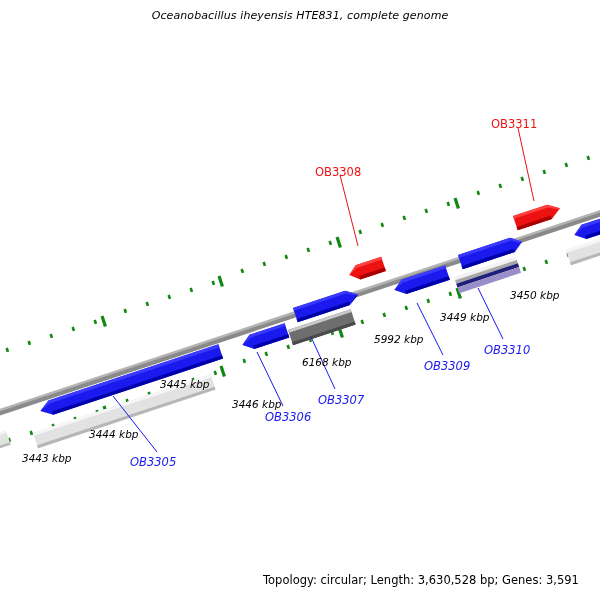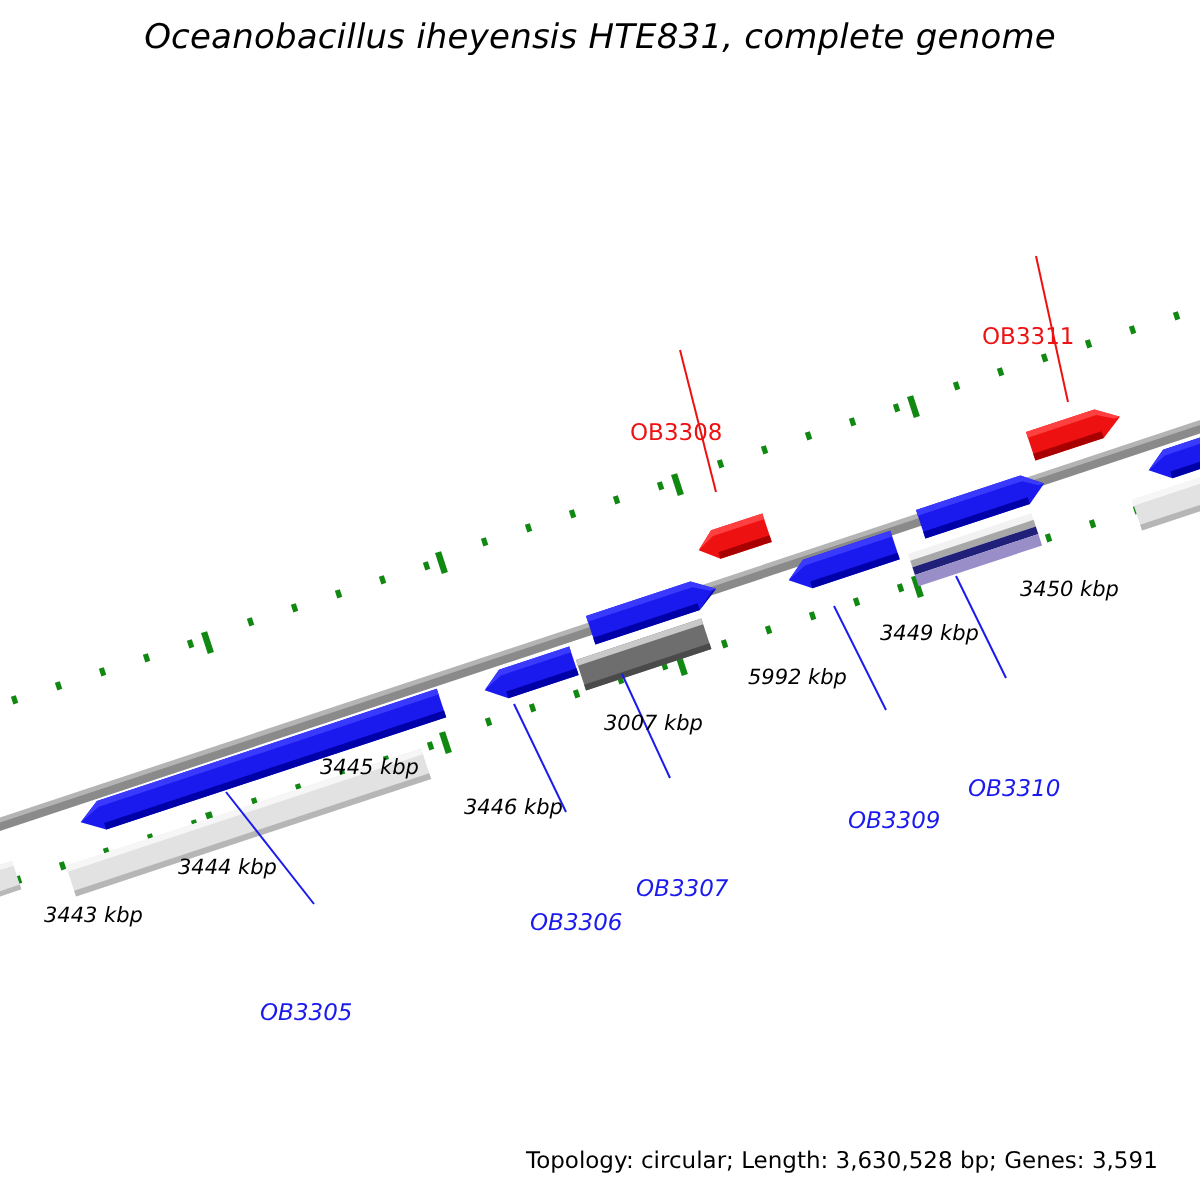--- a/index.html
+++ b/index.html
@@ -6,34 +6,34 @@
   body{
     width:600px;height:600px;background:#ffffff;
     font-family:"DejaVu Sans","Liberation Sans",sans-serif;
     overflow:hidden;position:relative;
   }
   #stage{position:absolute;inset:0;width:600px;height:600px;}
   #svg{position:absolute;left:0;top:0;width:600px;height:600px;}
 
   .title{
     position:absolute;left:0;top:9px;width:600px;text-align:center;
-    font-style:italic;font-size:17px;color:#000;letter-spacing:.1px;
+    font-style:italic;font-size:11px;color:#000;letter-spacing:.1px;
   }
   .footer-left{
     position:absolute;left:18px;top:573px;font-size:11.5px;color:#000;
   }
   .footer-right{
     position:absolute;left:263px;top:573px;font-size:11.5px;color:#000;
     white-space:nowrap;
   }
   .tick-label{
     position:absolute;font-size:10.5px;color:#000;white-space:nowrap;font-style:italic;
   }
   .gene-label{
-    position:absolute;font-size:11.5px;white-space:nowrap;margin-top:44px;
+    position:absolute;font-size:11.5px;white-space:nowrap;
   }
   .gene-label.fwd{color:#1a1aee;font-style:italic;}
   .gene-label.rev{color:#ee1111;}
 </style>
 </head>
 <body>
 
 <div id="stage">
 
   <div class="title">Oceanobacillus iheyensis HTE831, complete genome</div>
@@ -214,21 +214,21 @@
         <line x1="518" y1="128" x2="534" y2="201" stroke="#ee1111"></line>
       </g>
 
     </g>
   </svg>
 
   <div class="tick-label" style="left:22px;top:452px">3443 kbp</div>
   <div class="tick-label" style="left:89px;top:428px">3444 kbp</div>
   <div class="tick-label" style="left:160px;top:378px">3445 kbp</div>
   <div class="tick-label" style="left:232px;top:398px">3446 kbp</div>
-  <div class="tick-label" style="left:302px;top:356px">3007 kbp</div>
+  <div class="tick-label" style="left:302px;top:356px">6168 kbp</div>
   <div class="tick-label" style="left:374px;top:333px">5992 kbp</div>
   <div class="tick-label" style="left:440px;top:311px">3449 kbp</div>
   <div class="tick-label" style="left:510px;top:289px">3450 kbp</div>
 
   <div class="gene-label fwd" style="left:130px;top:455px">OB3305</div>
   <div class="gene-label fwd" style="left:265px;top:410px">OB3306</div>
   <div class="gene-label fwd" style="left:318px;top:393px">OB3307</div>
   <div class="gene-label rev" style="left:315px;top:165px">OB3308</div>
   <div class="gene-label fwd" style="left:424px;top:359px">OB3309</div>
   <div class="gene-label fwd" style="left:484px;top:343px">OB3310</div>

